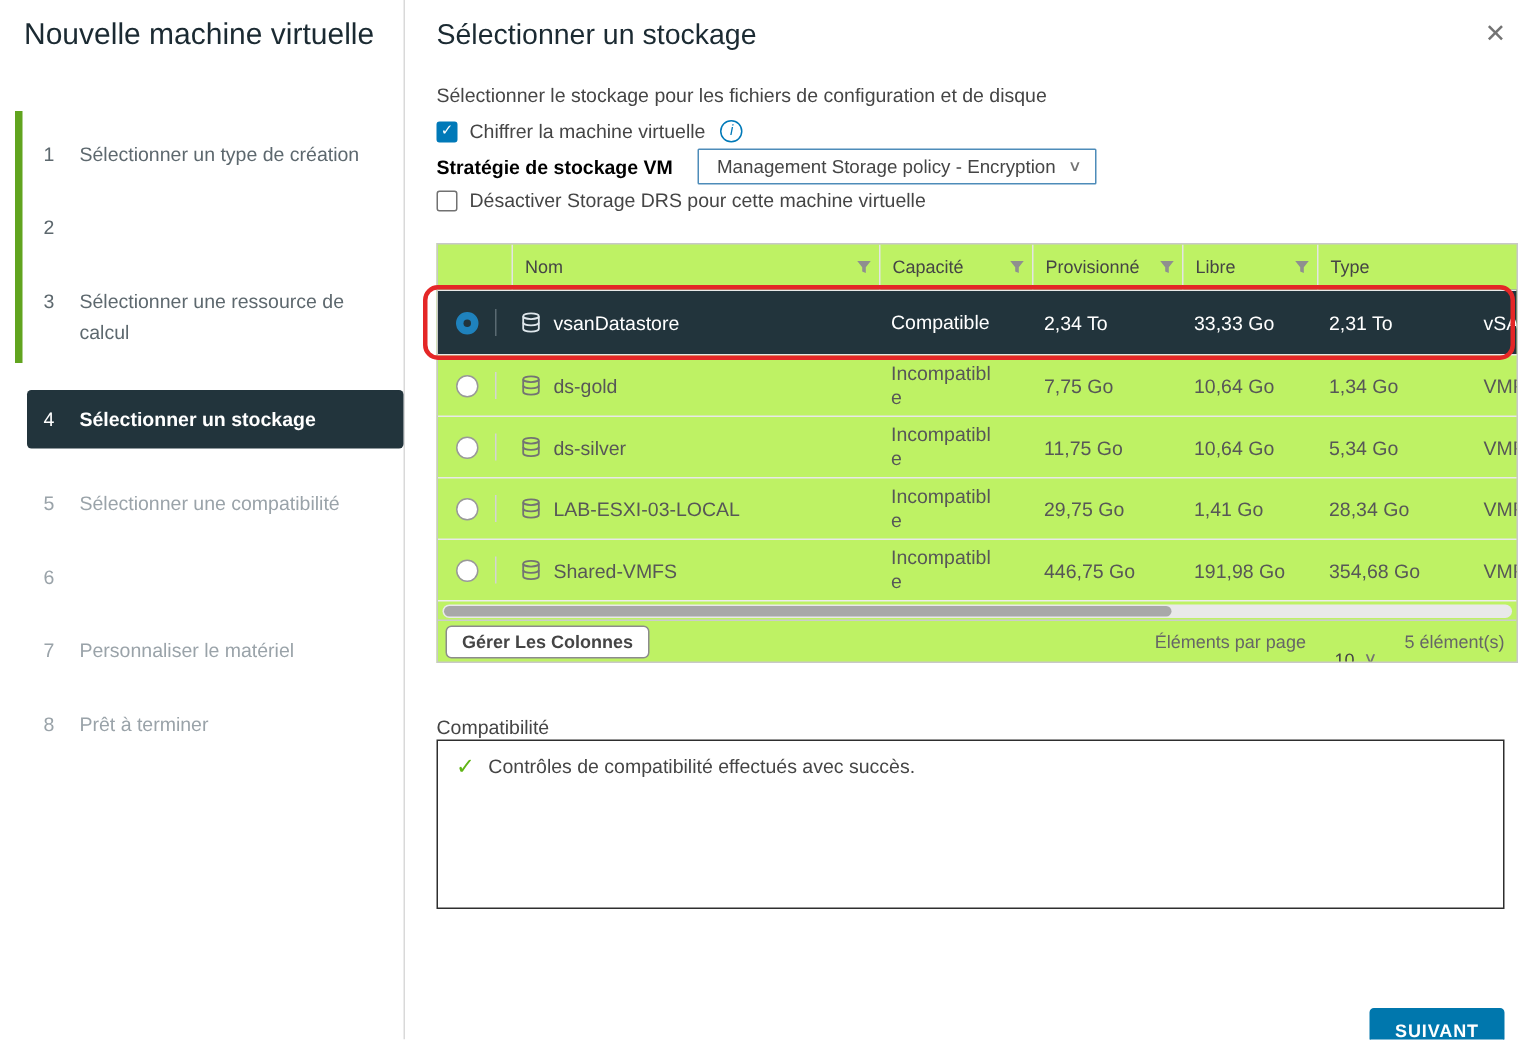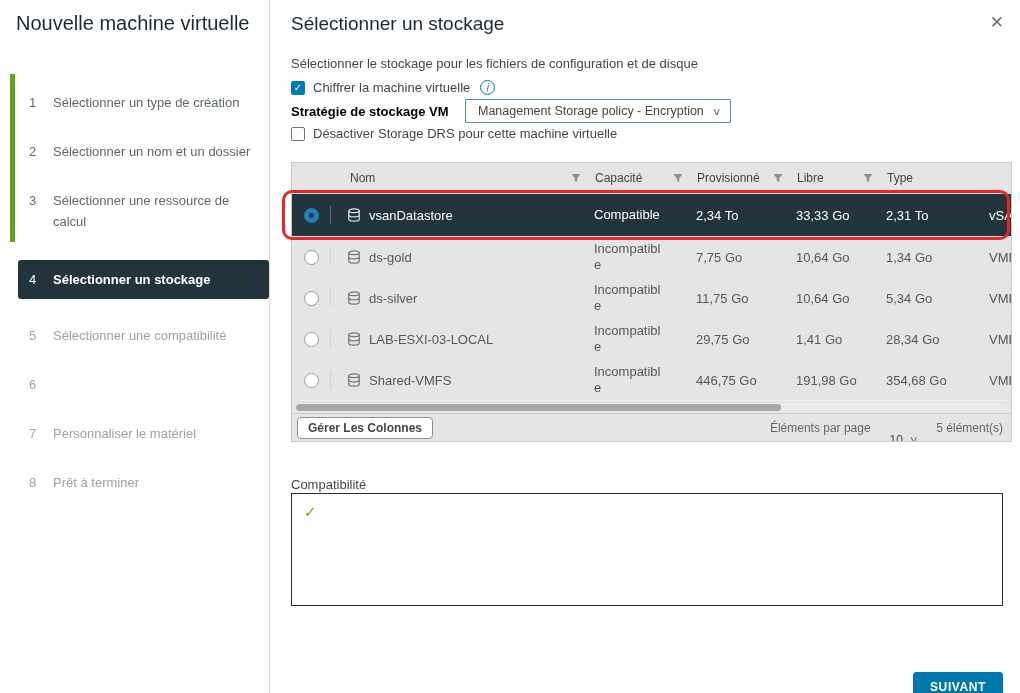--- a/index.html
+++ b/index.html
@@ -35,21 +35,21 @@
   .checkbox.checked{background:var(--accent);border-color:var(--accent);}
   .info-icon{width:15px;height:15px;border:1px solid var(--accent);border-radius:50%;color:var(--accent);
     font-size:10px;display:flex;align-items:center;justify-content:center;font-style:italic;margin-left:2px;}
   .policy-row{position:absolute;left:291px;top:99px;display:flex;align-items:center;}
   .policy-label{font-weight:700;font-size:13px;color:#000000;width:174px;}
   .policy-select{height:24px;border:1px solid #4e8cb9;border-radius:1px;padding:0 10px 0 12px;display:flex;
     align-items:center;gap:9px;font-size:12.5px;color:var(--txt-body);background:#fff;cursor:pointer;text-align:center;}
   .caret{font-size:10px;color:var(--txt-mut);transform:scaleX(1.3);}
 
   
-  .dstable{position:absolute;left:291px;top:162px;width:721px;border:1px solid #c8c8c8;background:#e5e5e5;overflow:hidden;}
+  .dstable{position:absolute;left:291px;top:162px;width:721px;border:1px solid #c8c8c8;background:#bef264;overflow:hidden;}
   .thead,.trow{display:grid;grid-template-columns:49px 245px 102px 100px 90px 103px 70px;width:759px;}
   .thead{min-height:30px;}
   .th{font-size:12px;color:var(--txt-body);padding:2px 5px 2px 8px;display:flex;align-items:center;
     justify-content:space-between;border-left:1px solid #e4e4e4;line-height:13px;gap:3px;}
   .th:first-child{border-left:none;}
   .funnel{flex:0 0 auto;cursor:pointer;}
   .trow{min-height:37px;border-top:1px solid #e8e8e8;align-items:center;font-size:13px;color:#575757;cursor:pointer;}
   .trow.selected{background:var(--row-dark);color:#fff;min-height:43px;}
   .c-sel{display:flex;align-items:center;gap:11px;padding-left:12px;}
   .radio{width:15px;height:15px;border-radius:50%;border:1px solid #999;background:#fff;position:relative;flex:0 0 auto;}
@@ -96,21 +96,20 @@
   <div class="wizard-title">Nouvelle machine virtuelle</div>
   <div class="progress-bar"></div>
   <div class="steps" id="steps">
   <div class="step done">
     <span class="num">1</span>
     <span class="lbl">Sélectionner un type de création</span>
   </div>
 
   <div class="step done">
     <span class="num">2</span>
-    <span class="lbl">Sélectionner un nom et un dossier</span>
   </div>
 
   <div class="step done">
     <span class="num">3</span>
     <span class="lbl">Sélectionner une ressource de calcul</span>
   </div>
 
   <div class="step active">
     <span class="num">4</span>
     <span class="lbl">Sélectionner un stockage</span>
@@ -326,19 +325,20 @@
     </div>
   </div>
 </div>
 
 <div class="annotation"></div>
 
 <div class="compat-label">Compatibilité</div>
 <div class="compat-box">
   <div class="compat-msg">
     <span class="check">✓</span>
+    <span>Contrôles de compatibilité effectués avec succès.</span>
   </div>
 </div>
 
 <div class="actions">
   <button class="btn btn-link">ANNULER</button>
   <button class="btn btn-solid">SUIVANT</button>
 </div>
 
 </body></html>

